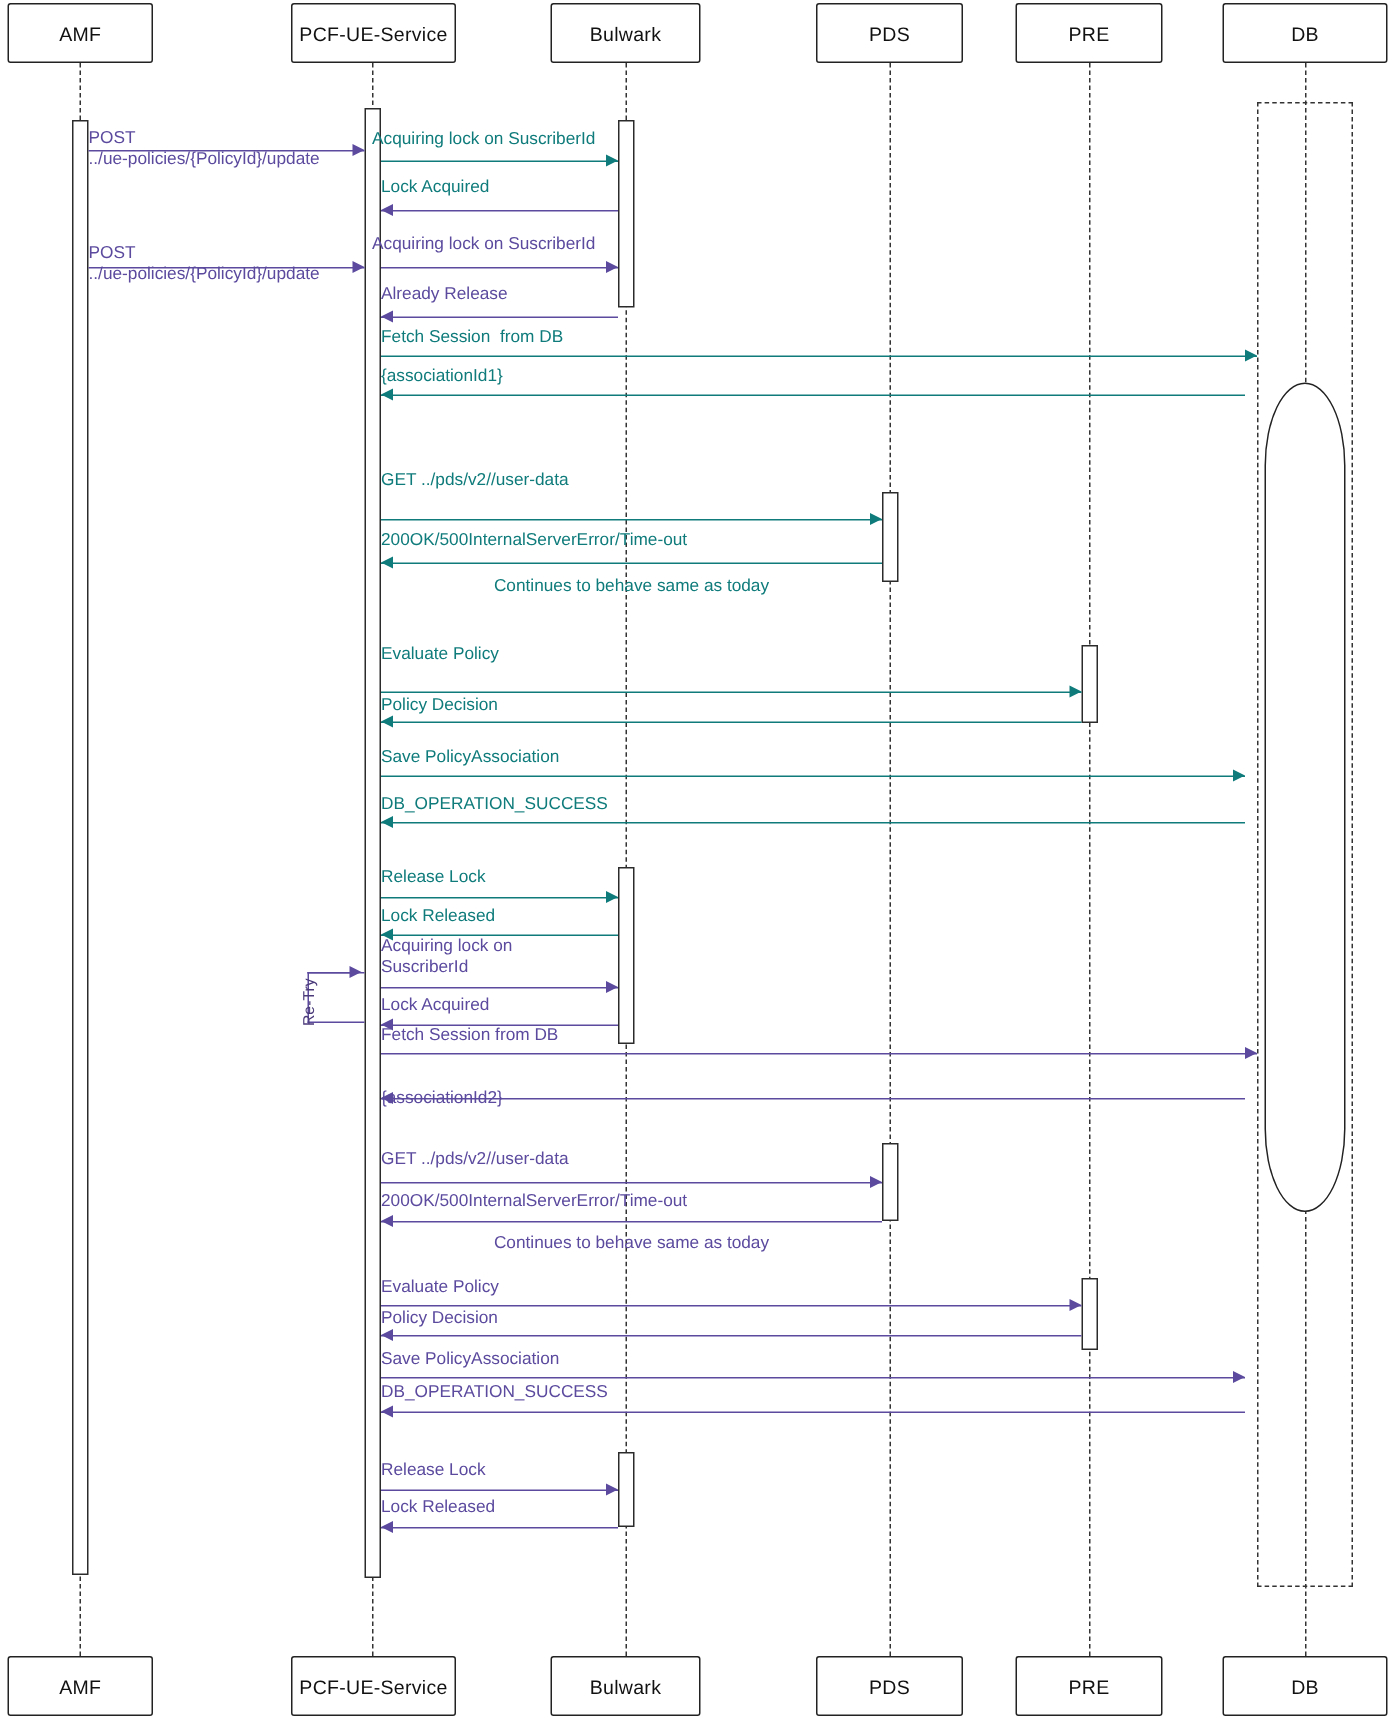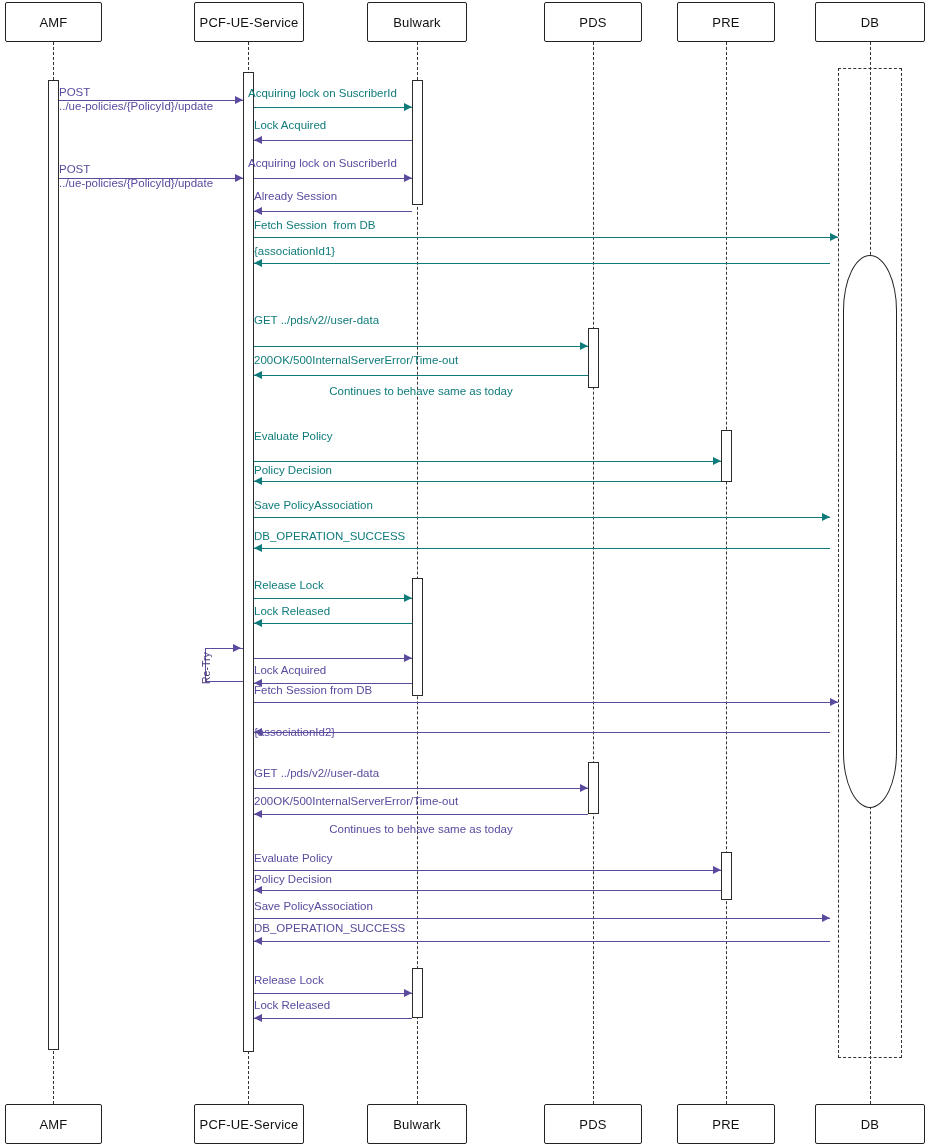--- a/index.html
+++ b/index.html
@@ -201,21 +201,21 @@
   <div class="msg" style="left:254px; top:178px; width:158px;">
     <div class="line" style="width:158px; border-color:#5b4a9e;"></div>
     <div class="head right" style="left:150px; border-left-color:#5b4a9e;"></div>
   </div>
   <div class="msg-label" style="left:248px; top:156px; width:170px; color:#5b4a9e;">Acquiring lock on SuscriberId</div>
 
   <div class="msg" style="left:254px; top:211px; width:158px;">
     <div class="line" style="width:158px; border-color:#5b4a9e;"></div>
     <div class="head left" style="left:0px; border-right-color:#5b4a9e;"></div>
   </div>
-  <div class="msg-label" style="left:254px; top:189px; width:158px; color:#5b4a9e;">Already Session</div>
+  <div class="msg-label" style="left:254px; top:189px; width:158px; color:#5b4a9e;">Already Release</div>
 
   <div class="msg" style="left:254px; top:237px; width:584px;">
     <div class="line" style="width:584px; border-color:#0f7b7b;"></div>
     <div class="head right" style="left:576px; border-left-color:#0f7b7b;"></div>
   </div>
   <div class="msg-label" style="left:254px; top:218px; width:584px; color:#0f7b7b;">Fetch Session  from DB</div>
 
   <div class="msg" style="left:254px; top:263px; width:576px;">
     <div class="line" style="width:576px; border-color:#0f7b7b;"></div>
     <div class="head left" style="left:0px; border-right-color:#0f7b7b;"></div>
@@ -276,20 +276,22 @@
   <div class="msg" style="left:205px; top:648px; width:38px;">
     <div class="line" style="width:30px; border-color:#5b4a9e;"></div>
     <div class="head right" style="left:28px; border-left-color:#5b4a9e;"></div>
   </div>
   <div class="retry-label" style="left:200px; top:684px;">Re-Try</div>
 
   <div class="msg" style="left:254px; top:658px; width:158px;">
     <div class="line" style="width:158px; border-color:#5b4a9e;"></div>
     <div class="head right" style="left:150px; border-left-color:#5b4a9e;"></div>
   </div>
+  <div class="msg-label" style="left:254px; top:624px; width:158px; color:#5b4a9e;">Acquiring lock on
+SuscriberId</div>
 
   <div class="msg" style="left:254px; top:683px; width:158px;">
     <div class="line" style="width:158px; border-color:#5b4a9e;"></div>
     <div class="head left" style="left:0px; border-right-color:#5b4a9e;"></div>
   </div>
   <div class="msg-label" style="left:254px; top:663px; width:158px; color:#5b4a9e;">Lock Acquired</div>
 
   <div class="msg" style="left:254px; top:702px; width:584px;">
     <div class="line" style="width:584px; border-color:#5b4a9e;"></div>
     <div class="head right" style="left:576px; border-left-color:#5b4a9e;"></div>

